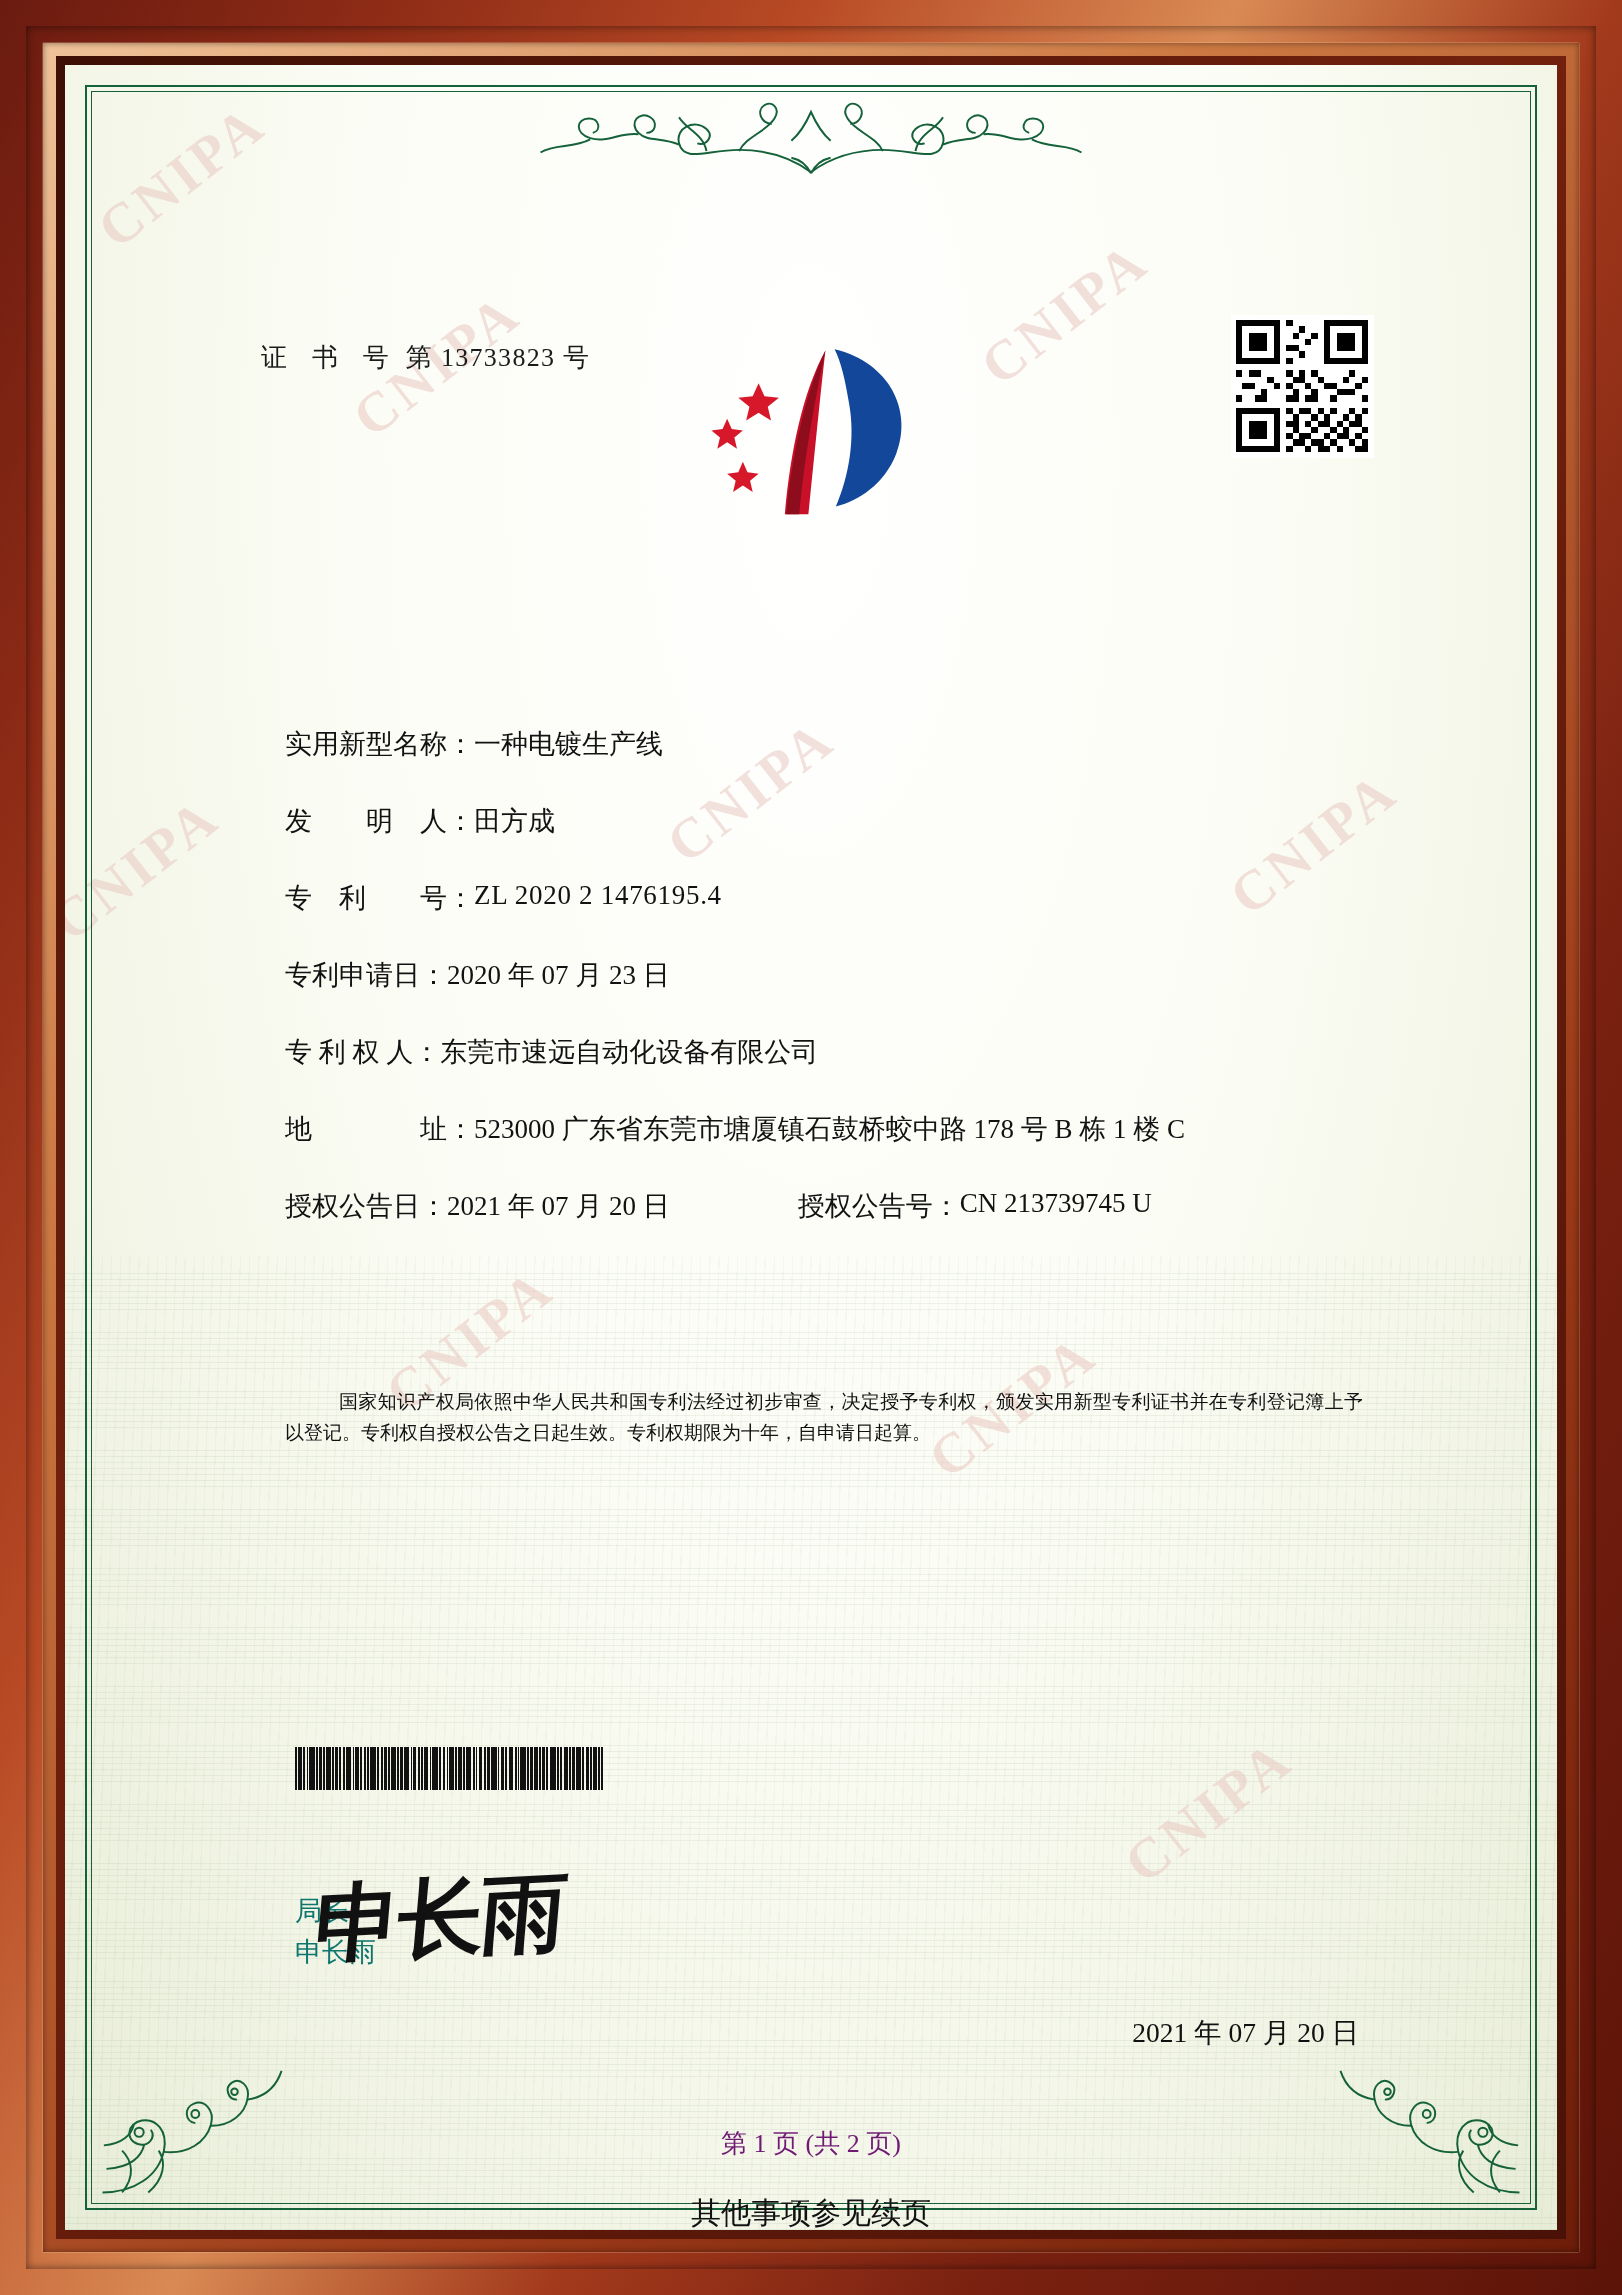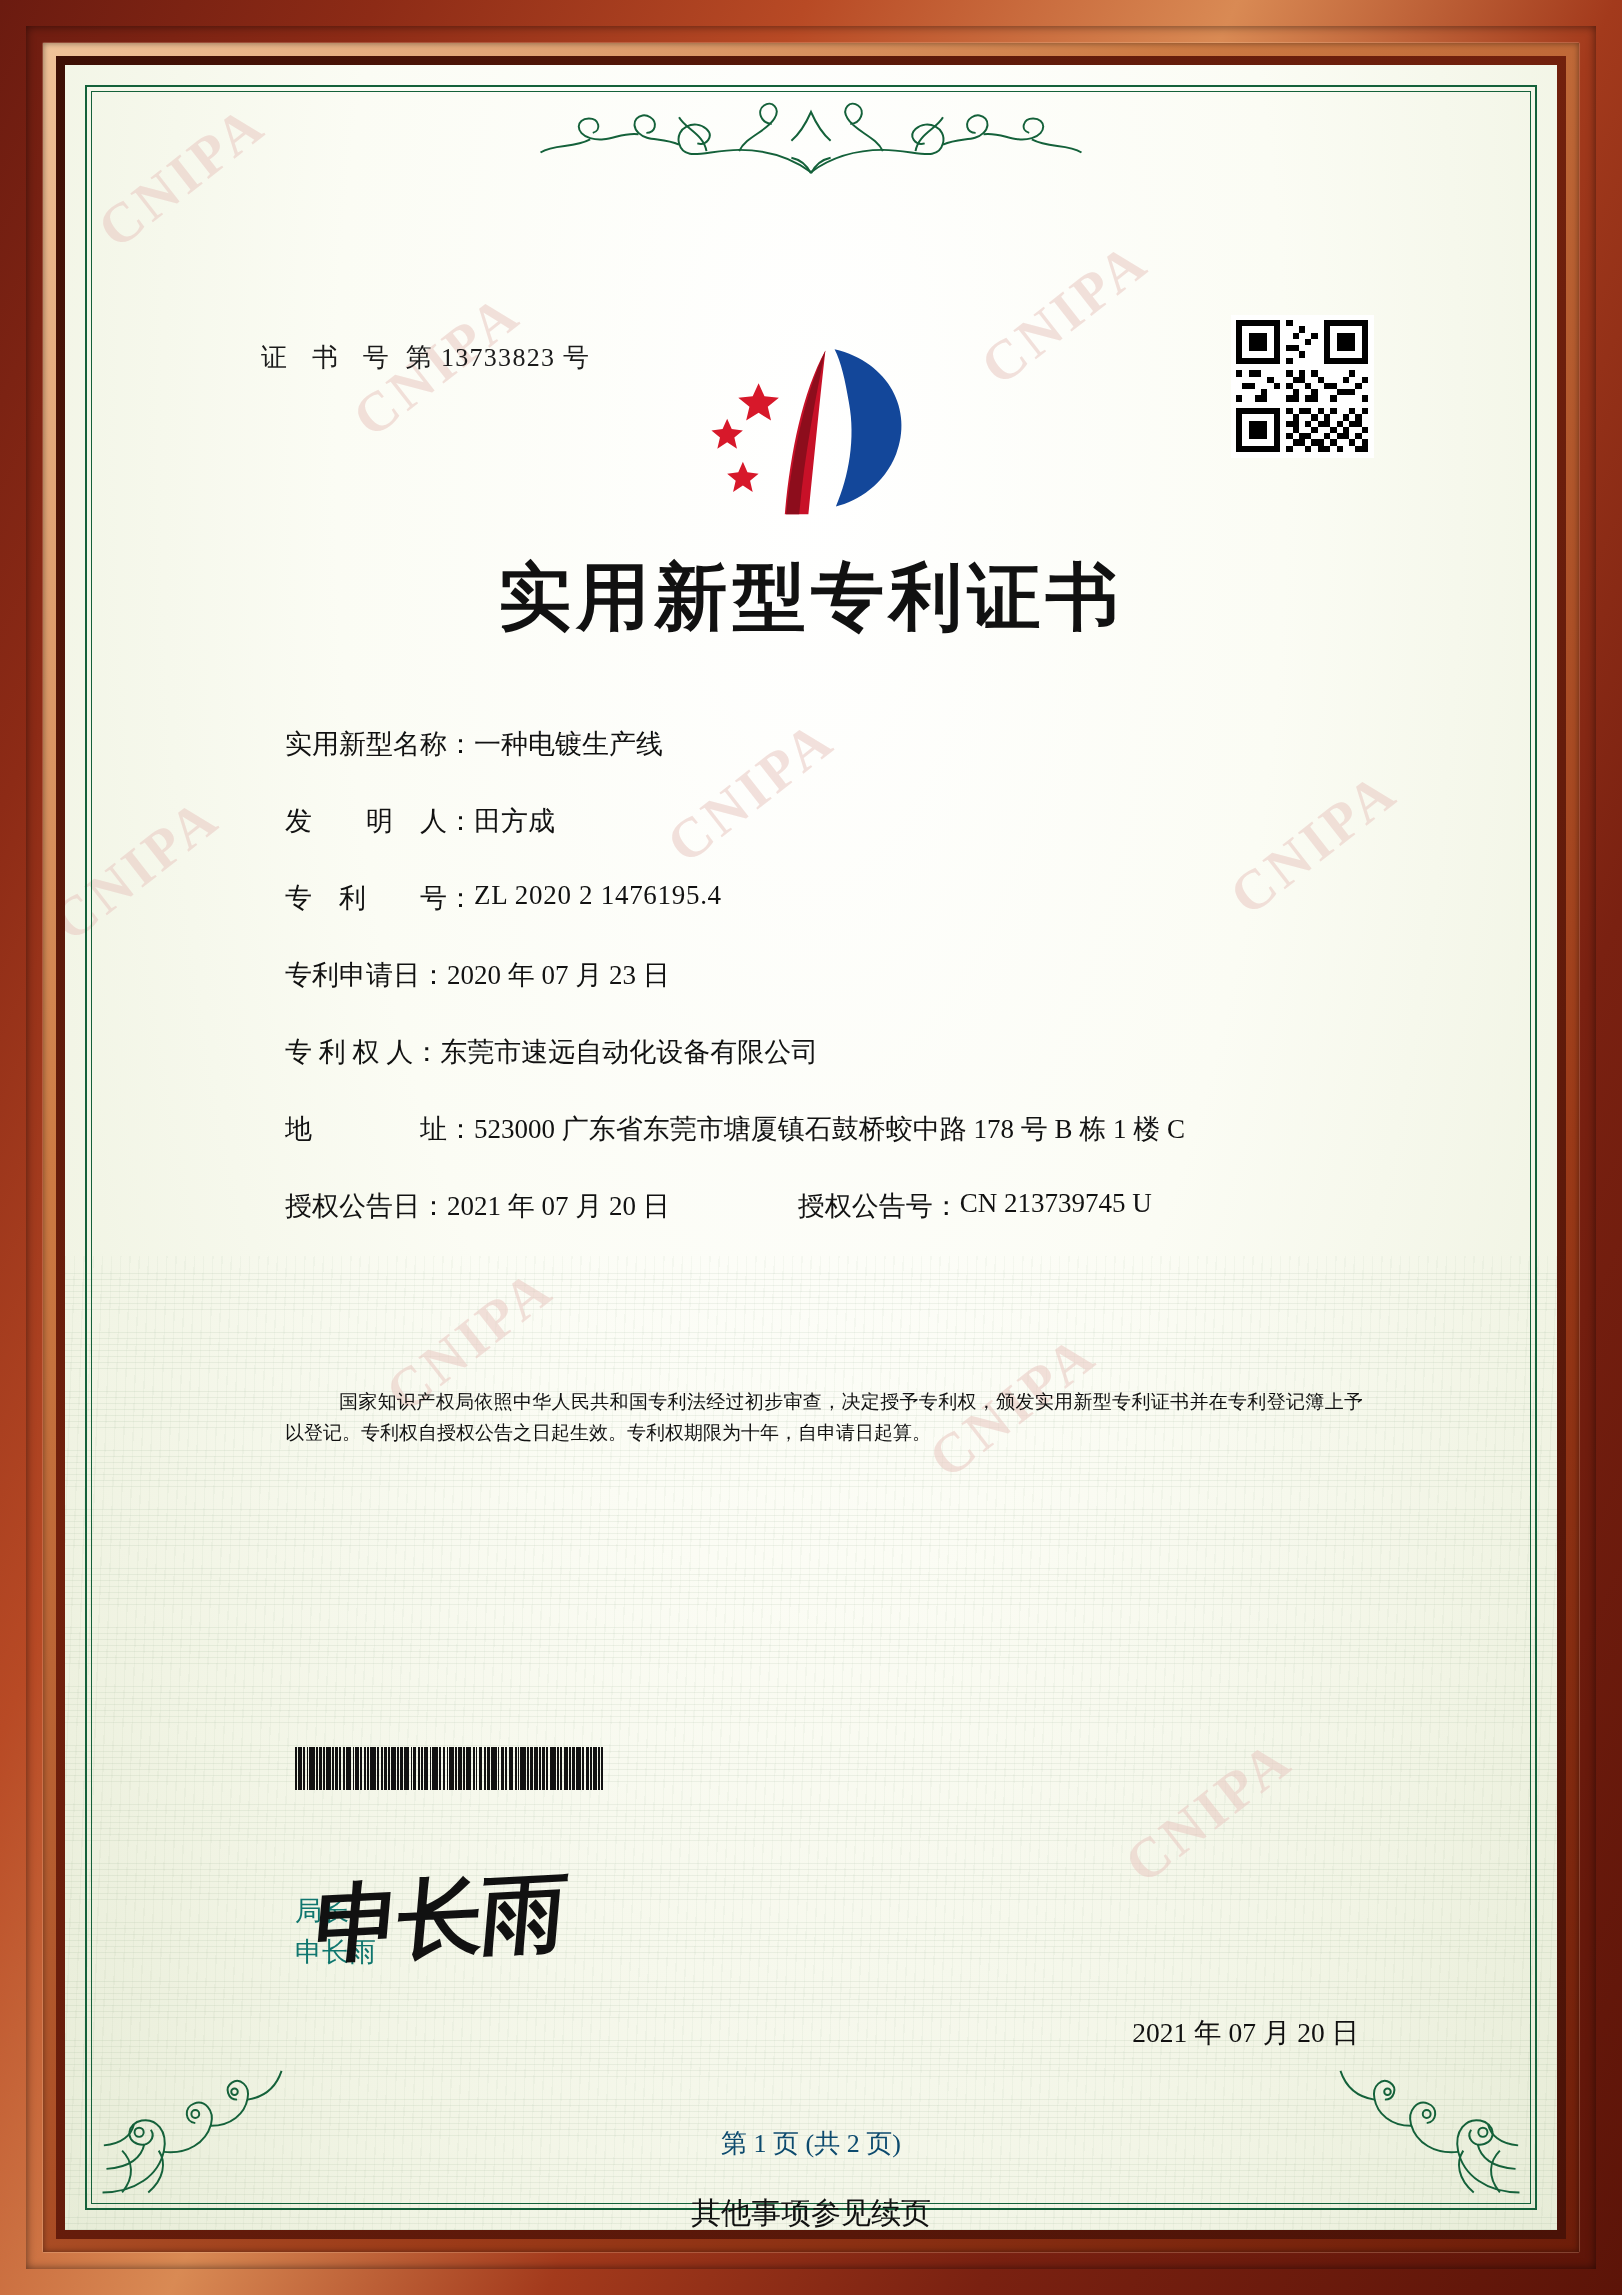--- a/index.html
+++ b/index.html
@@ -129,21 +129,21 @@
   .sig-label { font-size:27px; line-height:1.5; color:#0f766e; }
   .sig-script {
     position:absolute; left:251px; top:1796px;
     font-family:"DejaVu Serif","Liberation Serif",serif;
     font-size:86px; color:#111; font-weight:700;
     transform:skewX(-8deg) rotate(-3deg);
     letter-spacing:-3.9px;
   }
   .sig-date { position:absolute; right:198px; top:1950px; font-size:27.5px; color:#111; }
 
-  .page-no { position:absolute; left:0; right:0; top:2061px; text-align:center; font-size:26px; color:#0c4a6e; }
+  .page-no { position:absolute; left:0; right:0; top:2061px; text-align:center; font-size:26px; color:#701a75; }
   .footnote { position:absolute; left:0; right:0; bottom:-3.9px; text-align:center; font-size:30px; color:#111; }
 </style>
 </head>
 <body>
 
 <div class="frame-outer">
   <div class="frame-bevel-1"></div>
   <div class="frame-bevel-2"></div>
   <div class="frame-inner-dark"></div>
 
@@ -325,21 +325,20 @@
           <path d="M222 16 C206 92 190 176 182 266 L162 266 C172 170 192 80 222 16 Z" fill="#8d0d1c"></path>
 
           <g fill="#d7182a">
             <path d="M120 66 l9 20 22 2 -17 14 5 21 -19 -12 -19 12 5 -21 -17 -14 22 -2 z"></path>
             <path d="M72 120 l7 16 17 2 -13 11 4 17 -15 -10 -15 10 4 -17 -13 -11 17 -2 z"></path>
             <path d="M96 186 l7 16 17 2 -13 11 4 17 -15 -10 -15 10 4 -17 -13 -11 17 -2 z"></path>
           </g>
         </svg>
       </div>
 
-      <div class="doc-title">实用新型专利证书</div>
 
       <div class="fields">
         <div class="field">
           <span class="k">实用新型名称：</span>
           <span class="v">一种电镀生产线</span>
         </div>
         <div class="field">
           <span class="k">发　　明　人：</span>
           <span class="v">田方成</span>
         </div>

